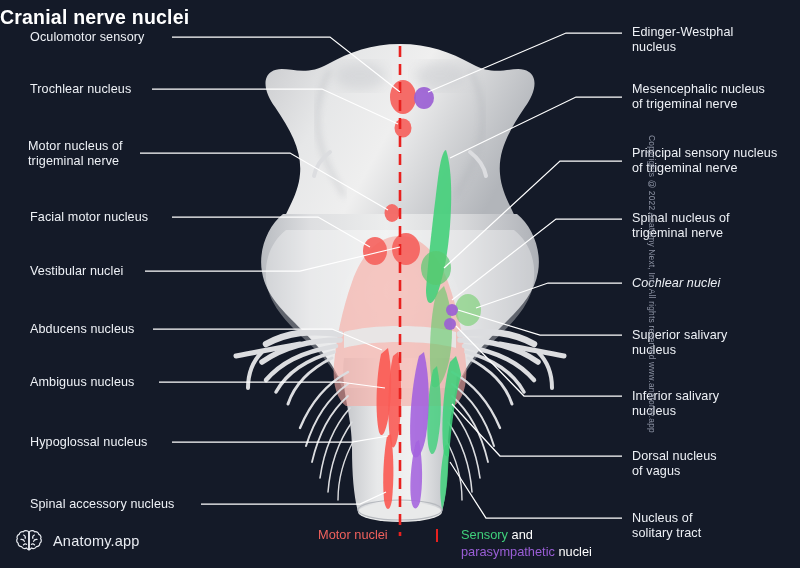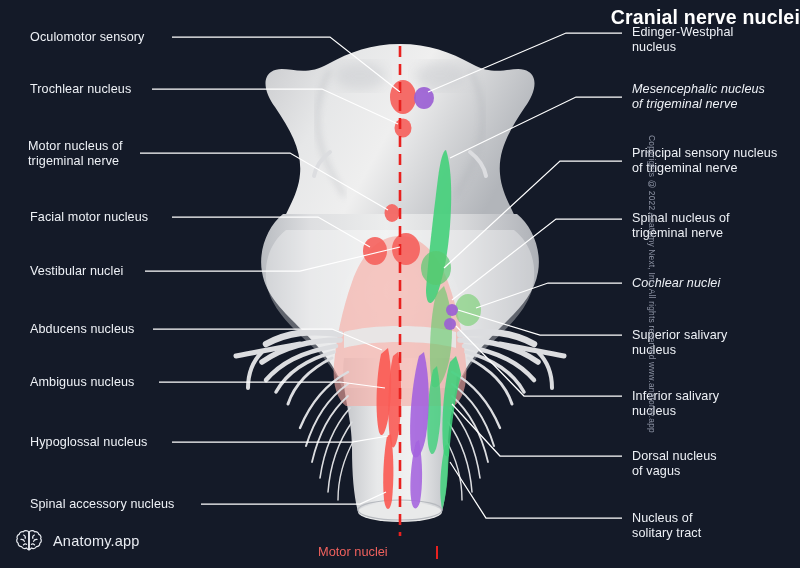--- a/index.html
+++ b/index.html
@@ -22,21 +22,21 @@
     letter-spacing: .1px;
     white-space: pre-line;
     font-family: "Liberation Sans", sans-serif;
   }
   .label.left  { text-align: left; }
   .label.right { text-align: left; }
 
   #title {
     position: absolute;
     left: 0; right: 0; top: 6px;
-    text-align: right;
+    text-align: left;
     color: #ffffff;
     font-size: 19.5px;
     font-weight: bold;
     letter-spacing: .2px;
   }
 
   #copyright {
     position: absolute;
     right: -1px; top: 50%;
     transform-origin: center;
@@ -322,40 +322,44 @@
 trigeminal nerve</div>
   <div class="label left" style="left:30px; top:210px;">Facial motor nucleus</div>
   <div class="label left" style="left:30px; top:264px;">Vestibular nuclei</div>
   <div class="label left" style="left:30px; top:322px;">Abducens nucleus</div>
   <div class="label left" style="left:30px; top:375px;">Ambiguus nucleus</div>
   <div class="label left" style="left:30px; top:435px;">Hypoglossal nucleus</div>
   <div class="label left" style="left:30px; top:497px;">Spinal accessory nucleus</div>
 
   <div class="label right" style="left:632px; top:25px;">Edinger-Westphal
 nucleus</div>
-  <div class="label right" style="left:632px; top:82px;font-style:italic;">Mesencephalic nucleus
+  <div class="label right" style="left:632px; top:82px;">Mesencephalic nucleus
 of trigeminal nerve</div>
   <div class="label right" style="left:632px; top:146px;">Principal sensory nucleus
 of trigeminal nerve</div>
   <div class="label right" style="left:632px; top:211px;">Spinal nucleus of
 trigeminal nerve</div>
   <div class="label right" style="left:632px; top:276px;font-style:italic;">Cochlear nuclei</div>
   <div class="label right" style="left:632px; top:328px;">Superior salivary
 nucleus</div>
   <div class="label right" style="left:632px; top:389px;">Inferior salivary
 nucleus</div>
   <div class="label right" style="left:632px; top:511px;">Nucleus of
 solitary tract</div>
   <div class="label right" style="left:632px; top:449px;">Dorsal nucleus
 of vagus</div>
 
   <div id="legend">
     <div class="row">
       <div class="col-l motor">Motor nuclei</div>
       <div class="divider"></div>
+      <div class="col-r">
+        <span class="sensory">Sensory</span><span class="plain"> and</span><br>
+        <span class="para">parasympathetic</span><span class="plain"> nuclei</span>
+      </div>
     </div>
   </div>
 
   <div id="logo">
     <svg width="30" height="26" viewBox="0 0 30 26" fill="none" stroke="#e9ecf2" stroke-width="1.2" stroke-linecap="round" stroke-linejoin="round">
       <path d="M15 4.2 C 13.4 2.3 10.6 2.2 9.2 3.8 C 7.3 3.3 5.4 4.5 5.2 6.4
                C 3.3 7 2.4 9.1 3.4 10.7 C 2.2 12.1 2.6 14.3 4.2 15.2
                C 4 17.2 5.7 18.9 7.7 18.7 C 8.6 20.5 11 21.2 12.6 20
                C 13.3 21.3 14.4 21.8 15 21.8 Z"></path>
       <path d="M15 4.2 C 16.6 2.3 19.4 2.2 20.8 3.8 C 22.7 3.3 24.6 4.5 24.8 6.4

